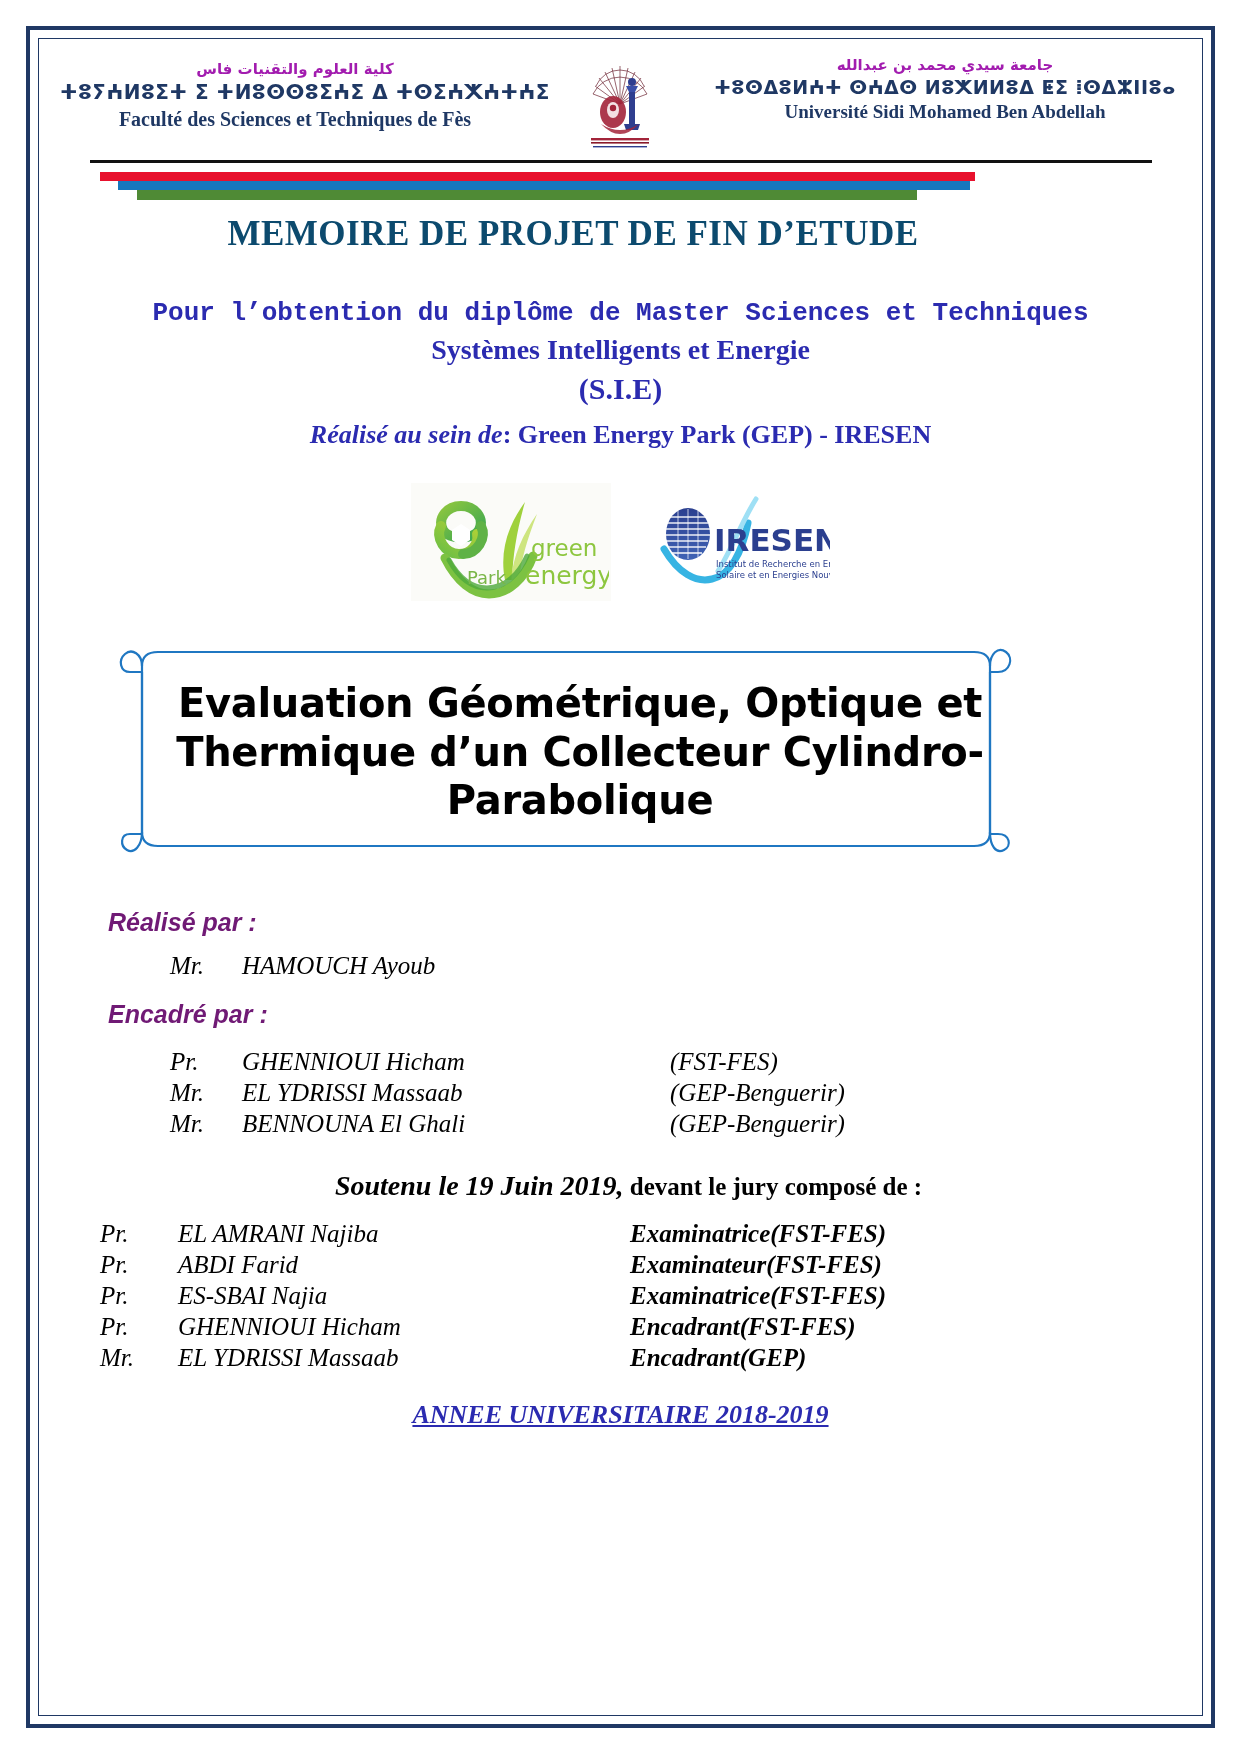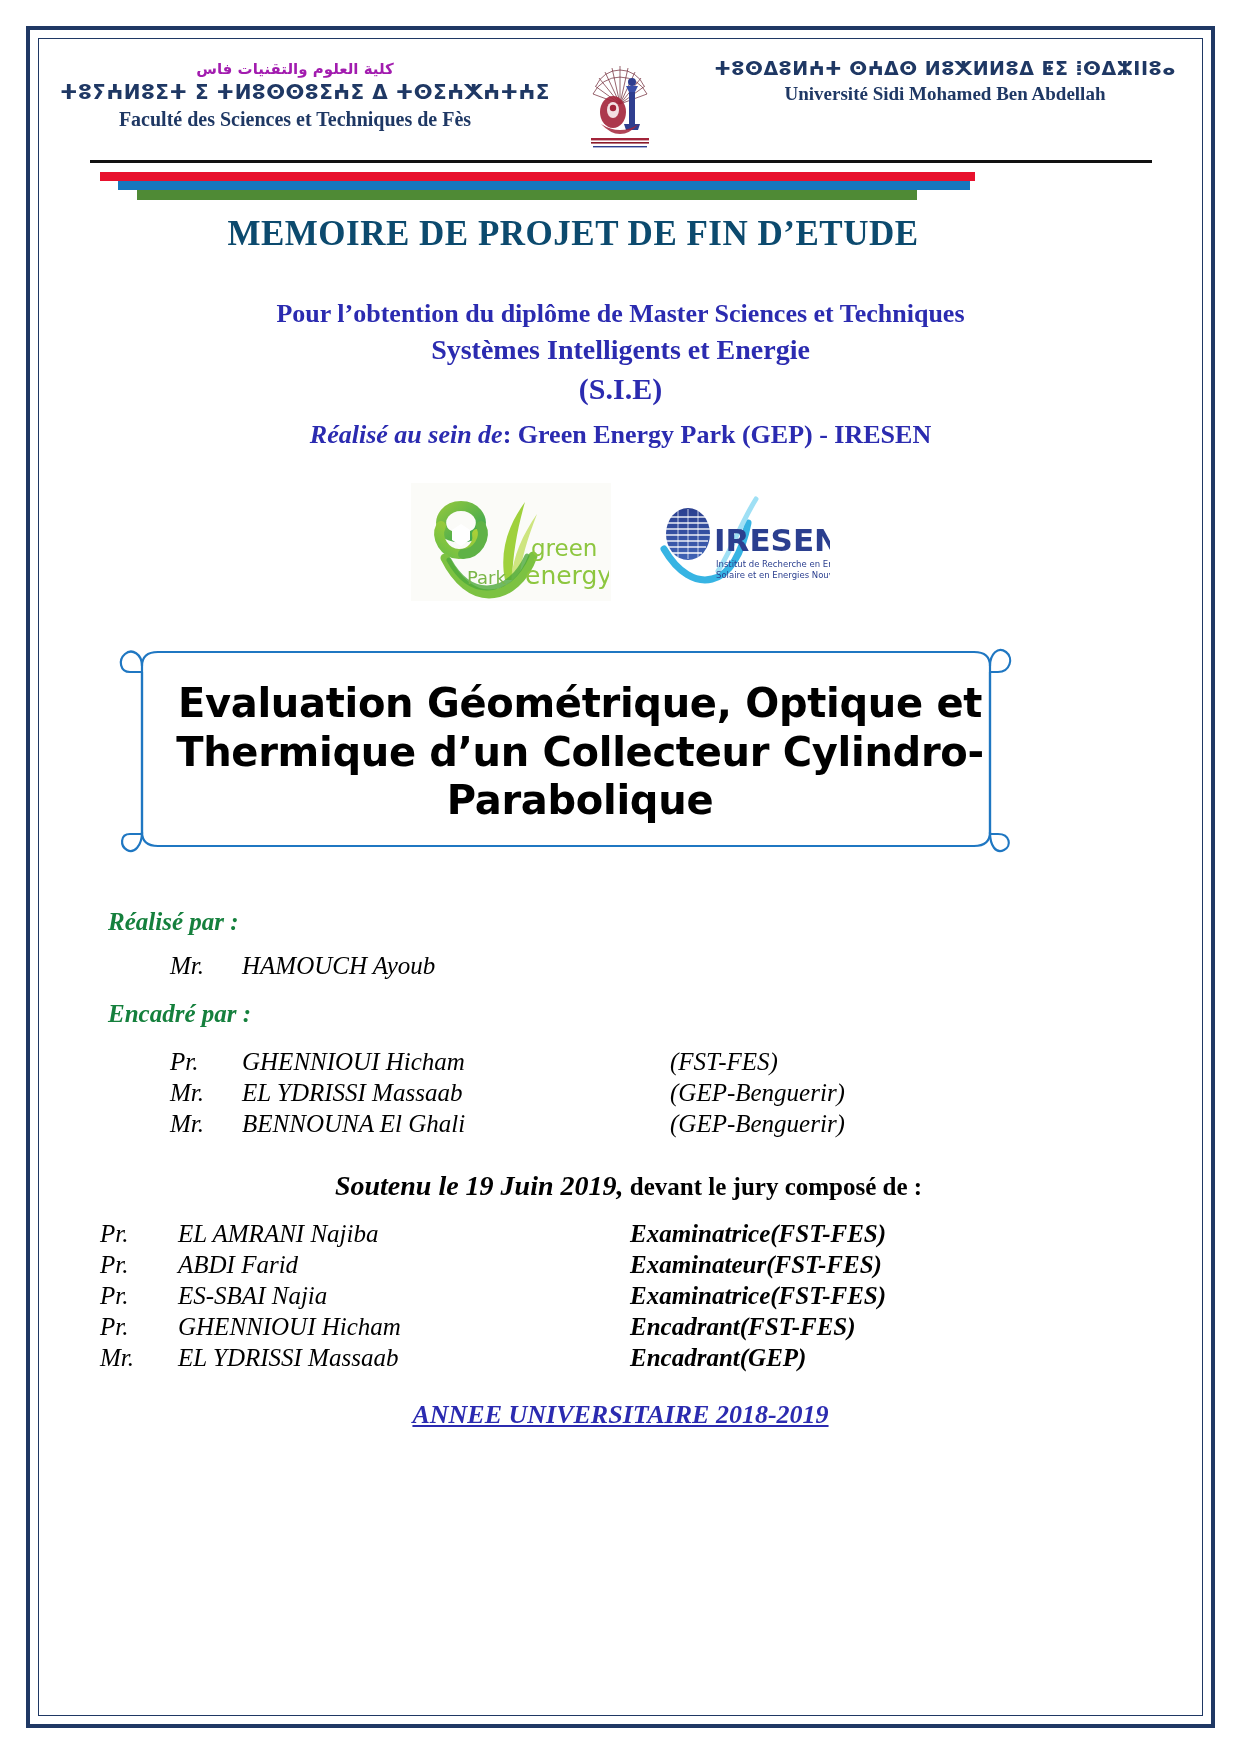--- a/index.html
+++ b/index.html
@@ -94,21 +94,21 @@
     text-align:center;
     font-family: "Liberation Serif", serif;
     font-weight: bold; font-size: 35px; color: #0c4a6e;
     letter-spacing: 0.5px;
   }
   .diploma-block {
     position:absolute; left: 0; top: 296px; width: 1241px;
     text-align:center; color: #2b2bb0;
     font-family: "Liberation Serif", serif; font-weight: bold;
   }
-  .diploma-l1 { font-size: 26px; line-height: 1.35; }
+  .diploma-l1 { font-size: 26px; line-height: 1.35; font-family: Liberation Mono, monospace; }
   .diploma-l2 { font-size: 28px; line-height: 1.35; }
   .diploma-l3 { font-size: 30px; line-height: 1.35; }
 
   .realise-sein {
     position:absolute; left: 0; top: 420px; width: 1241px;
     text-align:center; color: #2b2bb0;
     font-family: "Liberation Serif", serif;
     font-weight: bold; font-size: 26px;
   }
   .realise-sein .it { font-style: italic; }
@@ -140,23 +140,23 @@
     display:flex; align-items:center; justify-content:center;
     text-align:center;
     font-family: "DejaVu Sans", sans-serif;
     font-weight: bold; font-size: 40px; line-height: 1.22;
     color: #000000; letter-spacing: -0.3px;
   }
 
   
   .sec-label {
     position:absolute;
-    font-family: Liberation Serif, serif;
+    font-family: Liberation Sans, sans-serif;
     font-weight: bold; font-style: italic;
-    font-size: 25px; color: #15803d;
+    font-size: 25px; color: #701a75;
   }
   .person-row {
     position:absolute;
     font-family: "Liberation Serif", serif;
     font-style: italic; font-size: 25px; color:#000;
     display:flex; align-items: baseline;
   }
   .person-row .title-col { width: 72px; }
   .person-row .name-col  { flex: 1; }
   .person-row .aff-col   { width: 300px; text-align: left; }
@@ -236,20 +236,21 @@
         <path d="M41 66 L57 66 L55 72 L43 72 Z" fill="#2f3e8f"></path>
 
         <path d="M18 66 Q37 78 56 66 Q37 86 18 66 Z" fill="#a3243a" opacity="0.85"></path>
         <rect x="8" y="80" width="58" height="2.4" fill="#a3243a"></rect>
         <rect x="8" y="84" width="58" height="1.6" fill="#8a1a2a"></rect>
         <rect x="10" y="88" width="54" height="1.4" fill="#2f3e8f"></rect>
       </svg>
     </div>
 
     <div class="header-col right">
+      <div class="ar-line">جامعة سيدي محمد بن عبدالله</div>
       <div class="tif-line">ⵜⵓⵙⵠⵓⵍⵄⵜ ⵙⵄⵠⵙ ⵍⵓⵅⵍⵍⵓⵠ ⵟⵉ ⵂⵙⵠⵣⵏⵏⵓⴰ</div>
       <div class="fr-line">Université Sidi Mohamed Ben Abdellah</div>
     </div>
   </div>
 
   <div class="hr-black"></div>
   <div class="bar-red"></div>
   <div class="bar-blue"></div>
   <div class="bar-green"></div>
 

